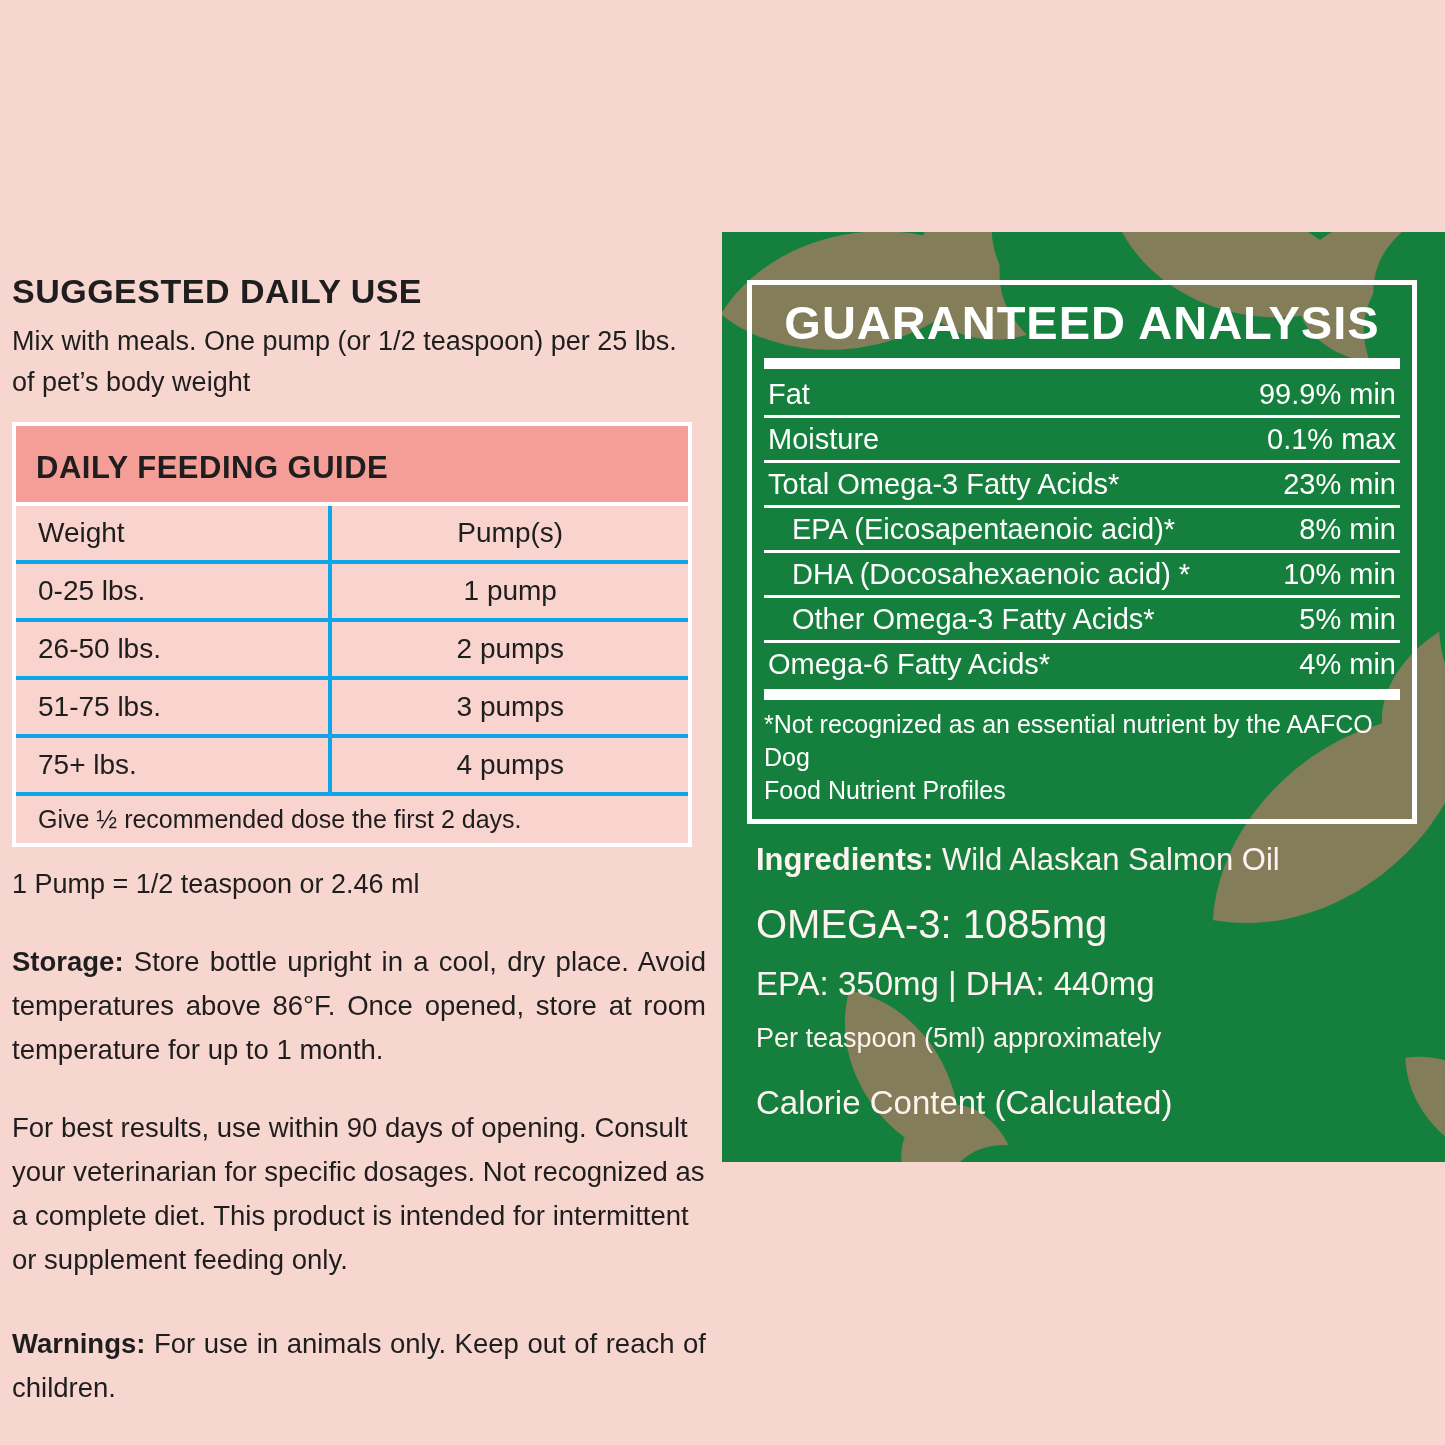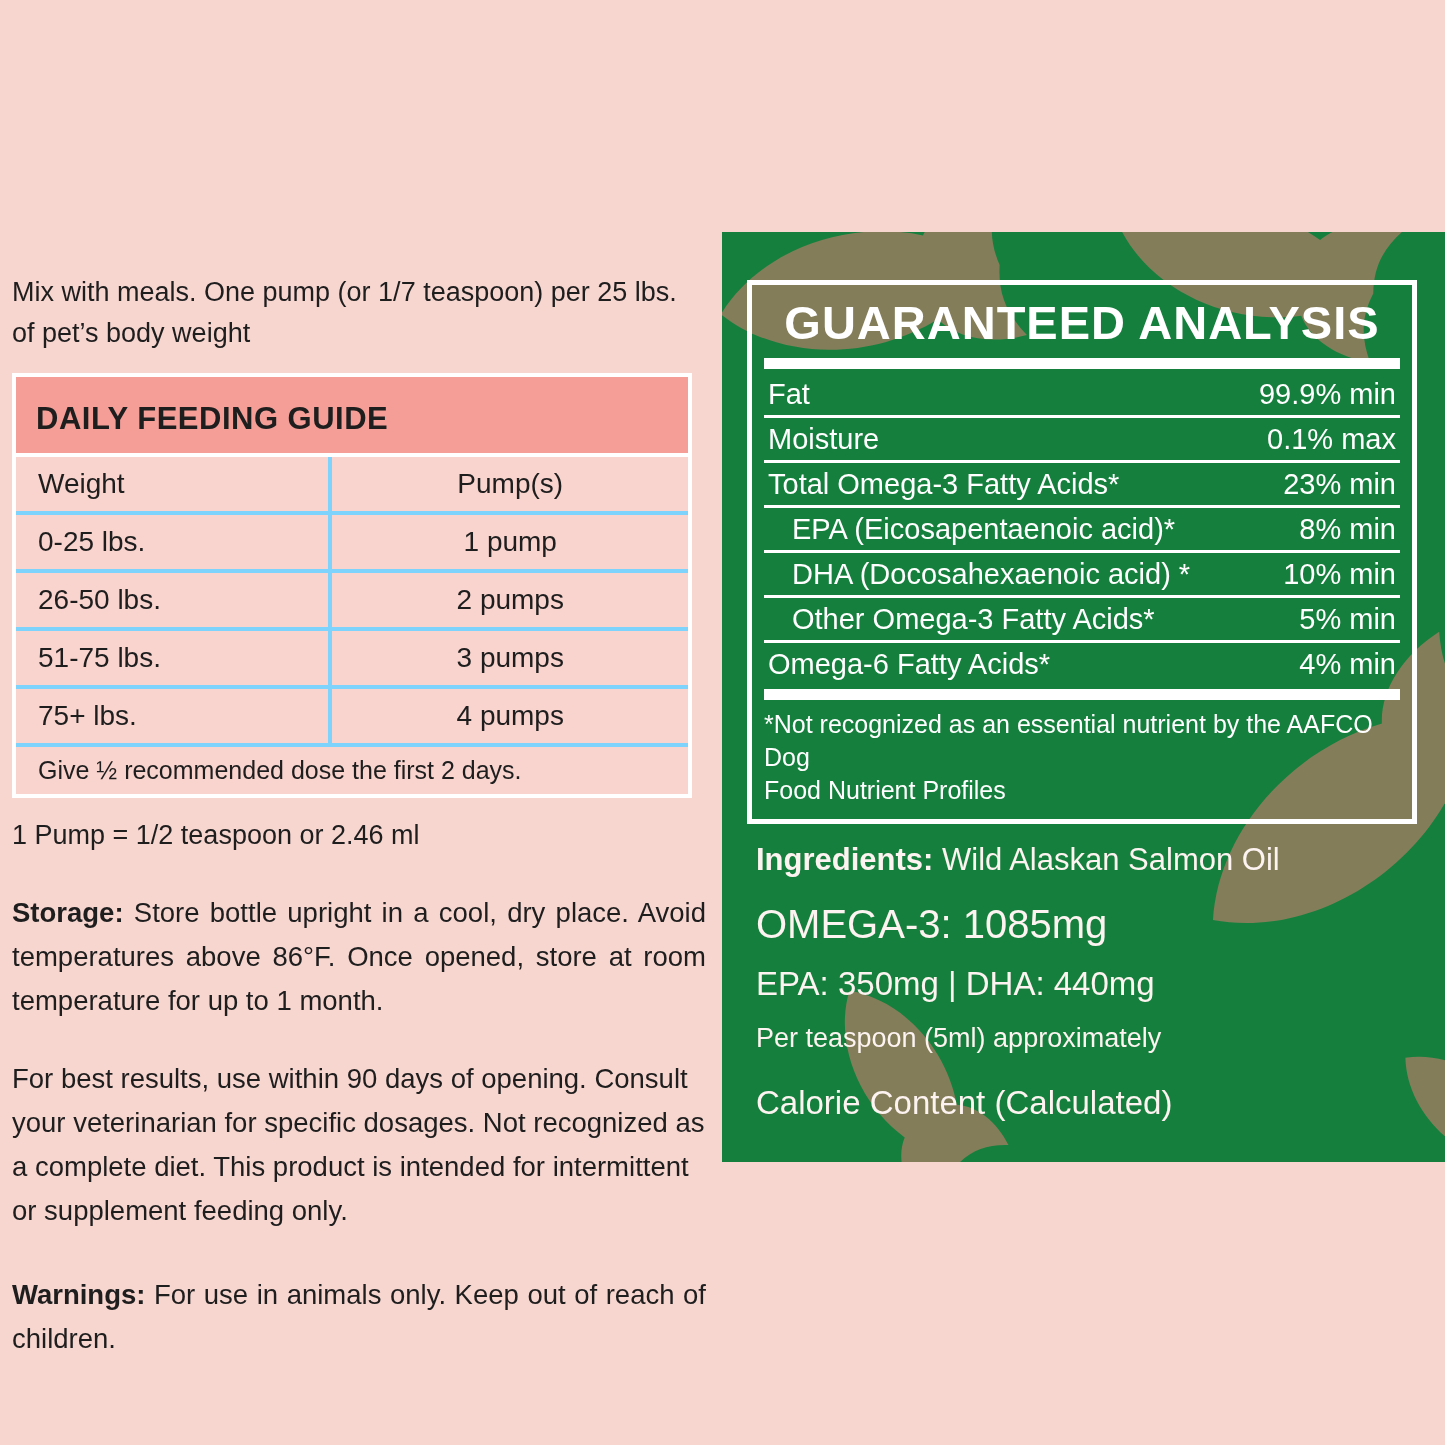--- a/index.html
+++ b/index.html
@@ -13,21 +13,21 @@
   }
 
   
   .left-col { position:absolute; left:12px; top:272px; width:694px; }
 
   .sdu-title { font-size:34px; font-weight:bold; letter-spacing:.5px; margin-bottom:10px; }
   .sdu-body  { font-size:27px; line-height:1.5; width:676px; margin-bottom:20px; }
 
   .ftable { width:680px; background:#fff; border:4px solid #fff; display:flex; flex-direction:column; gap:4px; }
   .ft-band { background:#f49e97; padding:24px 0 16px 20px; font-size:31px; font-weight:bold; letter-spacing:.5px; }
-  .ft-grid { display:grid; grid-template-columns:46.5% auto; gap:4px; background:#7dd3fc; }
+  .ft-grid { display:grid; grid-template-columns:46.5% auto; gap:4px; background:#0ea5e9; }
   .ft-cell { background:#f9d3cd; font-size:28px; padding:11px 6px 11px 22px; }
   .ft-cell.center { text-align:center; padding:11px 16px; }
   .ft-cell.note { grid-column:1 / -1; font-size:25px; padding:9px 6px 9px 22px; }
 
   .pump-equiv { font-size:27px; margin-top:22px; }
   .para { font-size:27.5px; line-height:1.6; margin-top:40px; }
   .para.justify { text-align:justify; }
   .para b { font-weight:bold; }
 
   
@@ -53,21 +53,22 @@
   .pi-epadha { font-size:33px; margin-top:18px; }
   .pi-teaspoon { font-size:27px; margin-top:20px; }
   .pi-caltitle { font-size:33px; margin-top:30px; }
   .pi-cal1 { font-size:28px; margin-top:38px; }
 </style>
 </head>
 <body>
 
 <div class="left-col">
 
-  <div class="sdu-body">Mix with meals. One pump (or 1/7 teaspoon) per 25 lbs. of pet’s body weight</div>
+  <div class="sdu-title">SUGGESTED DAILY USE</div>
+  <div class="sdu-body">Mix with meals. One pump (or 1/2 teaspoon) per 25 lbs. of pet’s body weight</div>
 
   <div class="ftable">
     <div class="ft-band">DAILY FEEDING GUIDE</div>
     <div class="ft-grid">
       <div class="ft-cell">Weight</div>
       <div class="ft-cell center">Pump(s)</div>
 
       <div class="ft-cell">0-25 lbs.</div>
       <div class="ft-cell center">1 pump</div>
 

